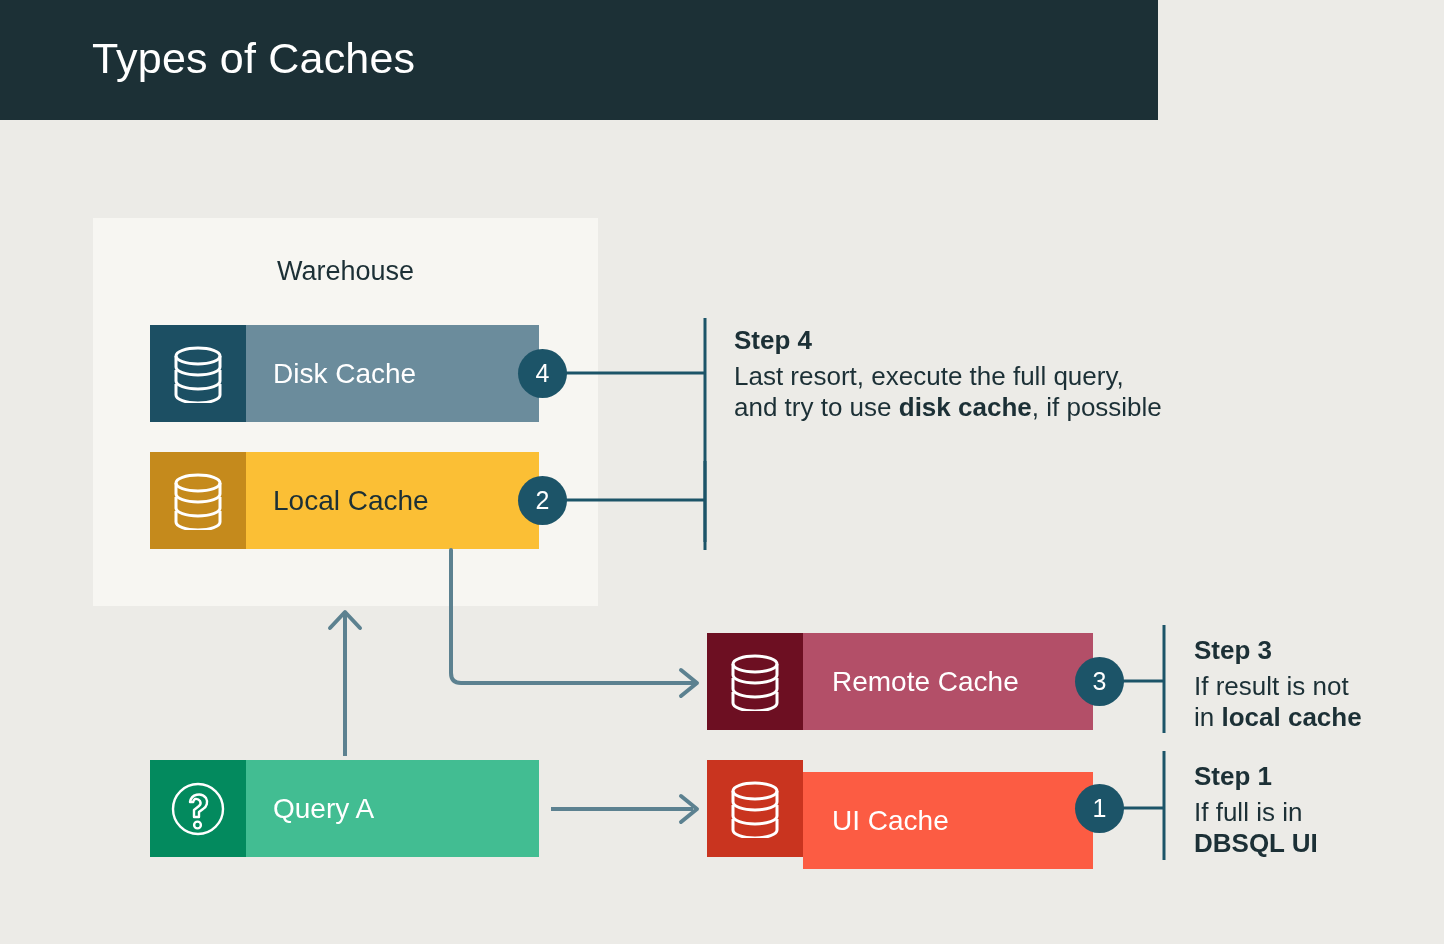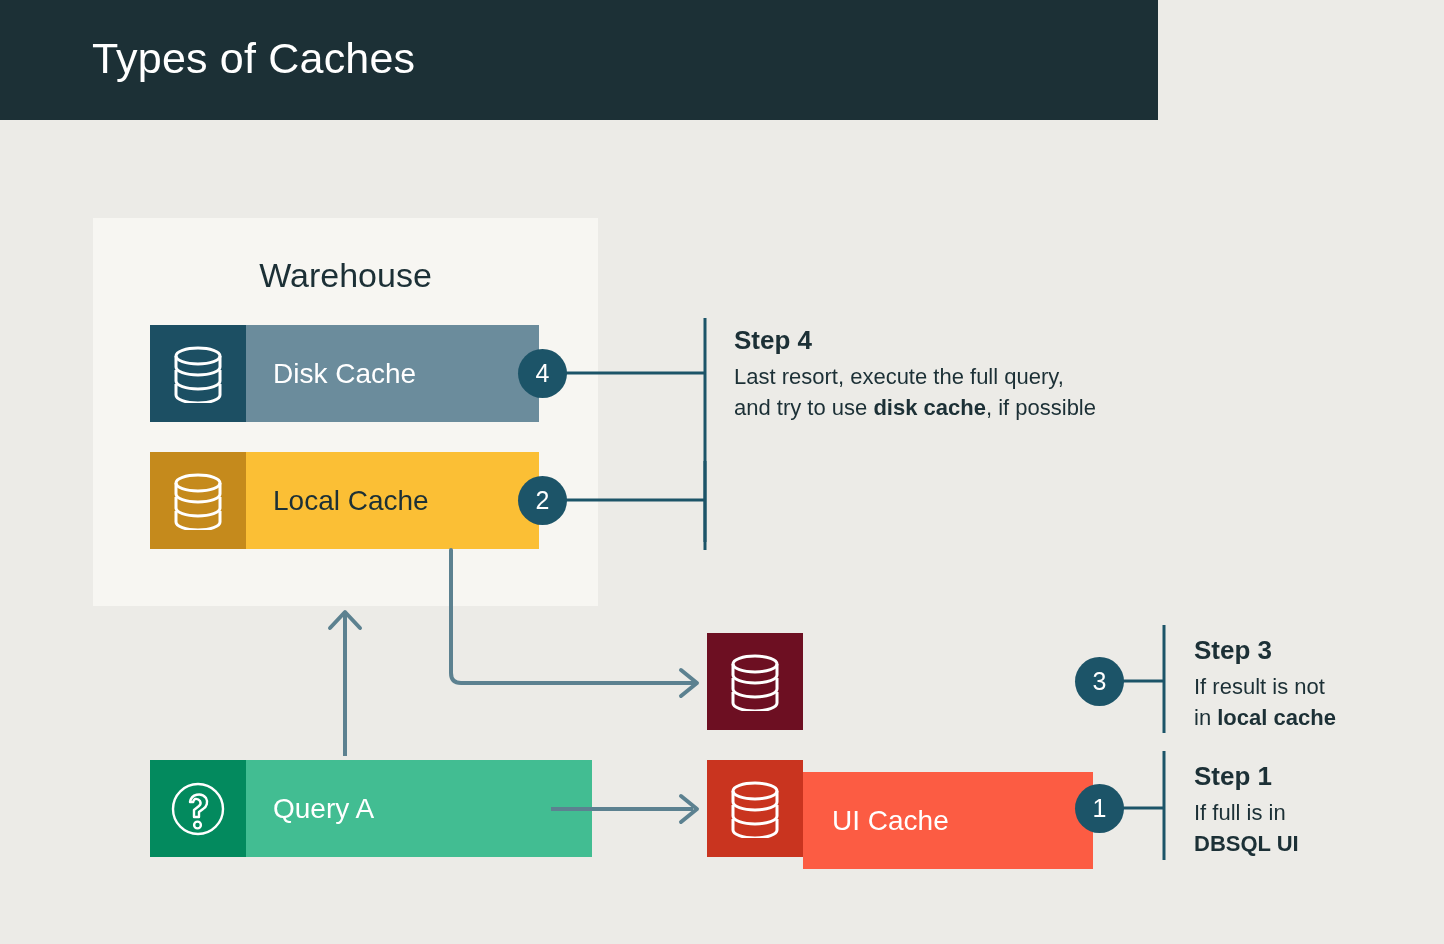--- a/index.html
+++ b/index.html
@@ -50,21 +50,21 @@
     width: 505px;
     height: 388px;
     background: #f7f6f2;
   }
   #warehouse-label {
     position: absolute;
     left: 0;
     top: 38px;
     width: 505px;
     text-align: center;
-    font-size: 34px;
+    font-size: 27px;
     color: #1c3036;
   }
 
   
   .cache-bar {
     position: absolute;
     display: flex;
     align-items: center;
     height: 97px;
   }
@@ -107,21 +107,21 @@
   #bar-remote-cache .bar-body { background: #b34f68; }
   #bar-remote-cache .bar-label { color: #ffffff; left: 29px; }
 
   
   #bar-ui-cache { left: 707px; top: 640px; width: 386px; }
   #bar-ui-cache .bar-icon { background: #c9341f; }
   #bar-ui-cache .bar-body { background: #fc5c43; margin-top: 24px; }
   #bar-ui-cache .bar-label { color: #ffffff; left: 29px; }
 
   
-  #bar-query-a { left: 150px; top: 640px; width: 442px; align-items: center; }
+  #bar-query-a { left: 150px; top: 640px; width: 389px; align-items: center; }
   #bar-query-a .bar-icon { background: #038a5e; }
   #bar-query-a .bar-body { background: #42bd92; }
   #bar-query-a .bar-label { color: #ffffff; left: 27px; }
 
   
   .step-badge {
     position: absolute;
     width: 49px;
     height: 49px;
     border-radius: 50%;
@@ -141,21 +141,21 @@
   
   .step-note { position: absolute; }
   .step-note .step-heading {
     font-size: 26px;
     font-weight: bold;
     color: #1c3036;
     margin-bottom: 5px;
     white-space: nowrap;
   }
   .step-note .step-line {
-    font-size: 22px;
+    font-size: 26px;
     color: #1c3036;
     line-height: 31px;
     white-space: nowrap;
   }
   .step-note .step-line b { font-weight: bold; }
 
   #note-step-4 { left: 734px; top: 205px; }
   #note-step-2 { left: 734px; top: 348px; }
   #note-step-3 { left: 1194px; top: 515px; }
   #note-step-1 { left: 1194px; top: 641px; }
@@ -263,20 +263,23 @@
     <div class="bar-icon">
       <svg class="db-icon" width="54" height="58" viewBox="0 0 54 58">
         <g fill="none" stroke="#ffffff" stroke-width="3">
           <ellipse cx="27" cy="11" rx="22" ry="8"></ellipse>
           <path d="M5 11 v11 a22 8 0 0 0 44 0 v-11"></path>
           <path d="M5 25 v11 a22 8 0 0 0 44 0 v-11"></path>
           <path d="M5 39 v11 a22 8 0 0 0 44 0 v-11"></path>
         </g>
       </svg>
     </div>
+    <div class="bar-body">
+      <span class="bar-label">Remote Cache</span>
+    </div>
   </div>
   <div class="step-badge" id="badge-3">3</div>
 
   <div class="cache-bar" id="bar-ui-cache">
     <div class="bar-icon">
       <svg class="db-icon" width="54" height="58" viewBox="0 0 54 58">
         <g fill="none" stroke="#ffffff" stroke-width="3">
           <ellipse cx="27" cy="11" rx="22" ry="8"></ellipse>
           <path d="M5 11 v11 a22 8 0 0 0 44 0 v-11"></path>
           <path d="M5 25 v11 a22 8 0 0 0 44 0 v-11"></path>

